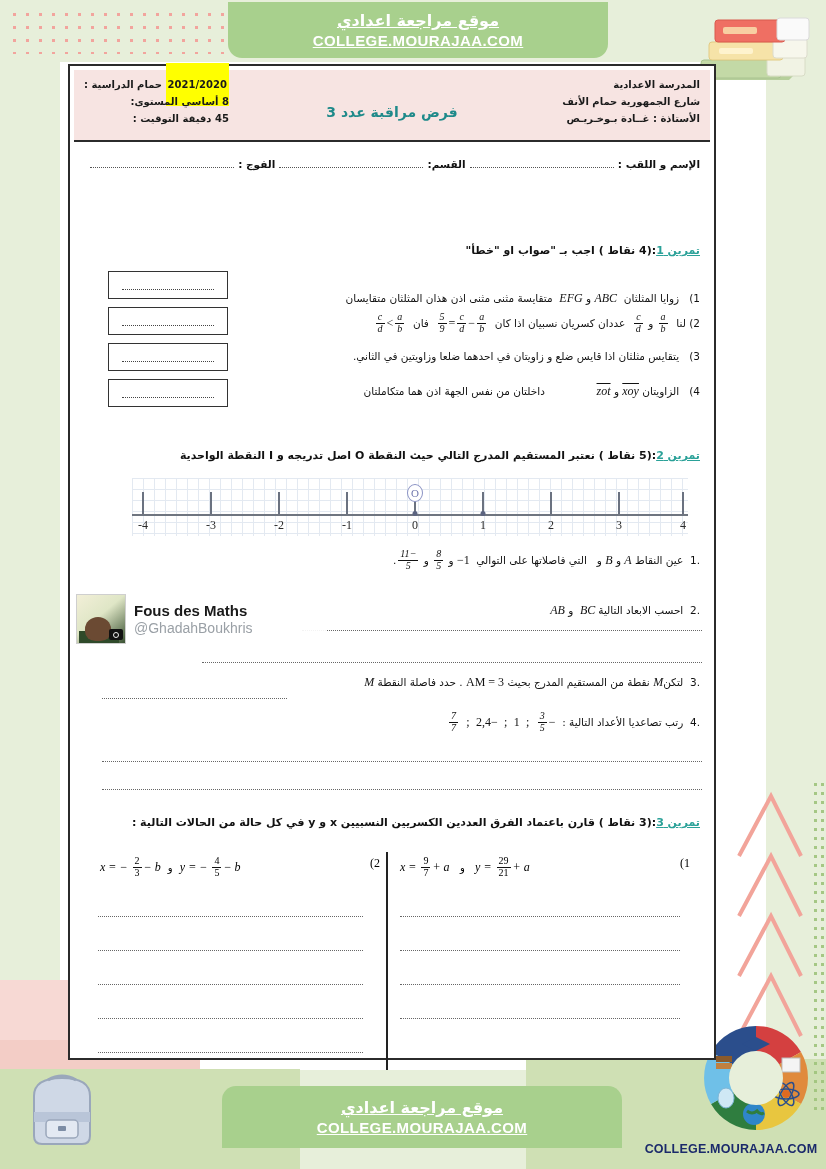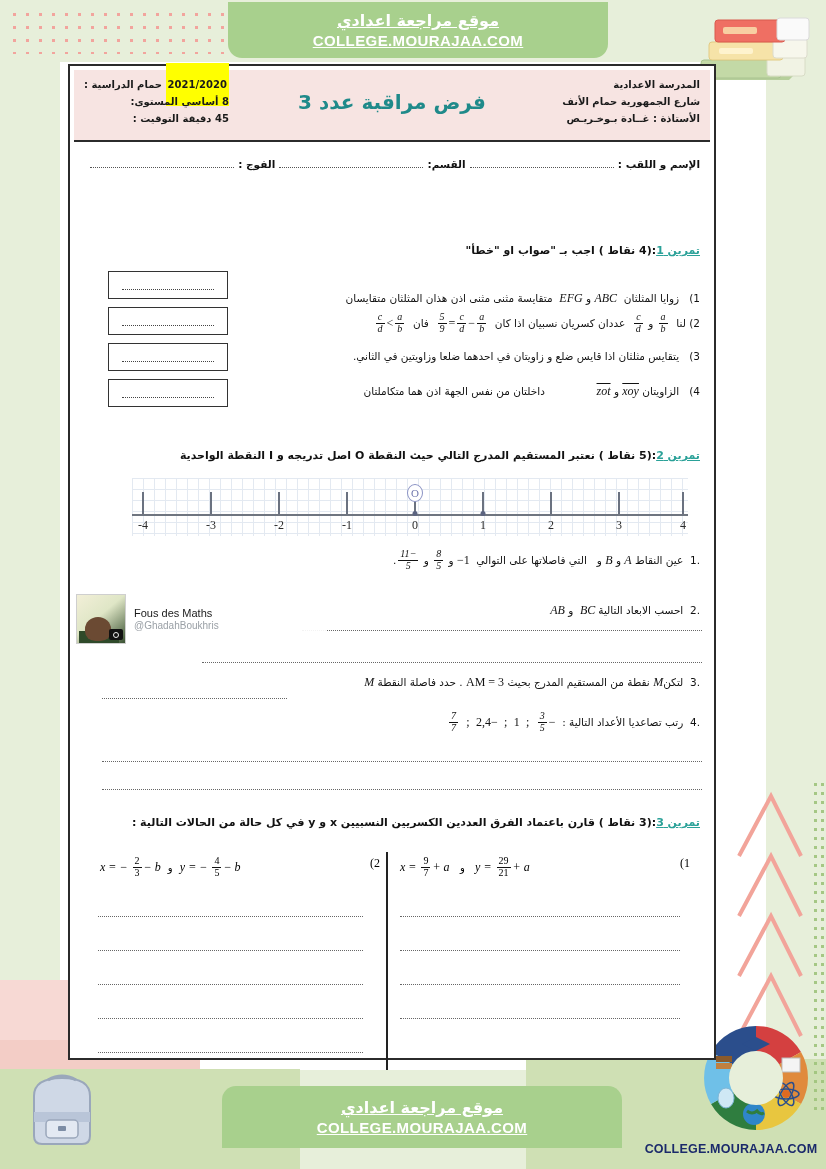--- a/index.html
+++ b/index.html
@@ -57,22 +57,22 @@
     position:absolute;left:4px;top:4px;width:636px;height:72px;
     background:#f7e4e2;border-bottom:2px solid #2b2b2b;box-sizing:border-box;
     direction:rtl;
   }
   .hdr-right{position:absolute;right:10px;top:6px;text-align:right;direction:rtl;}
   .hdr-left{position:absolute;left:10px;top:6px;text-align:right;direction:rtl;}
   .hdr-line{font-family:"DejaVu Sans",sans-serif;font-size:10px;color:#1a1a1a;
     font-weight:bold;line-height:17px;white-space:nowrap;}
   .hl{background:#ffff00;padding:16px 2px;}
   .hdr-title{
-    position:absolute;left:0;right:0;top:20px;text-align:center;
-    font-family:"DejaVu Sans",sans-serif;font-size:20px;font-weight:bold;
+    position:absolute;left:0;right:0;top:34px;text-align:center;
+    font-family:"DejaVu Sans",sans-serif;font-size:14px;font-weight:bold;
     color:#1f8a8a;direction:rtl;
   }
 
   .ident{
     position:absolute;right:14px;top:92px;width:610px;direction:rtl;
     font-family:"DejaVu Sans",sans-serif;font-size:10.5px;font-weight:bold;color:#111;
     display:flex;align-items:baseline;gap:4px;white-space:nowrap;
   }
   .dotfill{flex:1;border-bottom:1px dotted #555;height:9px;min-width:40px;}
 
@@ -132,22 +132,22 @@
   .wm-avatar{width:48px;height:48px;position:relative;flex:0 0 auto;
     background:linear-gradient(140deg,#f2efd8 0%,#dfe6c6 45%,#3a5232 100%);
     border:1px solid #cfcfcf;overflow:hidden;}
   .wm-avatar .face{position:absolute;left:8px;bottom:2px;width:26px;height:24px;
     background:#6b4a33;border-radius:50% 50% 40% 40%;}
   .wm-avatar .shirt{position:absolute;left:2px;bottom:0;width:40px;height:12px;background:#2f4a2a;}
   .wm-avatar .cam{position:absolute;right:2px;bottom:3px;width:14px;height:11px;
     background:#111;border-radius:2px;}
   .wm-avatar .cam:after{content:"";position:absolute;left:4px;top:2.5px;width:6px;height:6px;
     border:1.5px solid #eee;border-radius:50%;box-sizing:border-box;}
-  .wm-name{font-family:"Liberation Sans",sans-serif;font-size:11px;font-weight:normal;color:#1a1a1a;}
-  .wm-handle{font-family:"Liberation Sans",sans-serif;font-size:10px;color:#9aa0a6;margin-top:1px;}
+  .wm-name{font-family:"Liberation Sans",sans-serif;font-size:15px;font-weight:bold;color:#1a1a1a;}
+  .wm-handle{font-family:"Liberation Sans",sans-serif;font-size:14px;color:#9aa0a6;margin-top:1px;}
 
   
   .books{position:absolute;left:693px;top:8px;width:120px;height:78px;}
   .backpack{position:absolute;left:14px;top:1068px;width:96px;height:82px;}
 
   .edu-ring{position:absolute;left:700px;top:1022px;width:112px;height:112px;}
 
   .corner-dots{position:absolute;right:0;top:780px;width:14px;height:330px;
     background-image:radial-gradient(#9ec37a 1.3px, transparent 1.4px);
     background-size:7px 9px;opacity:.9;}

